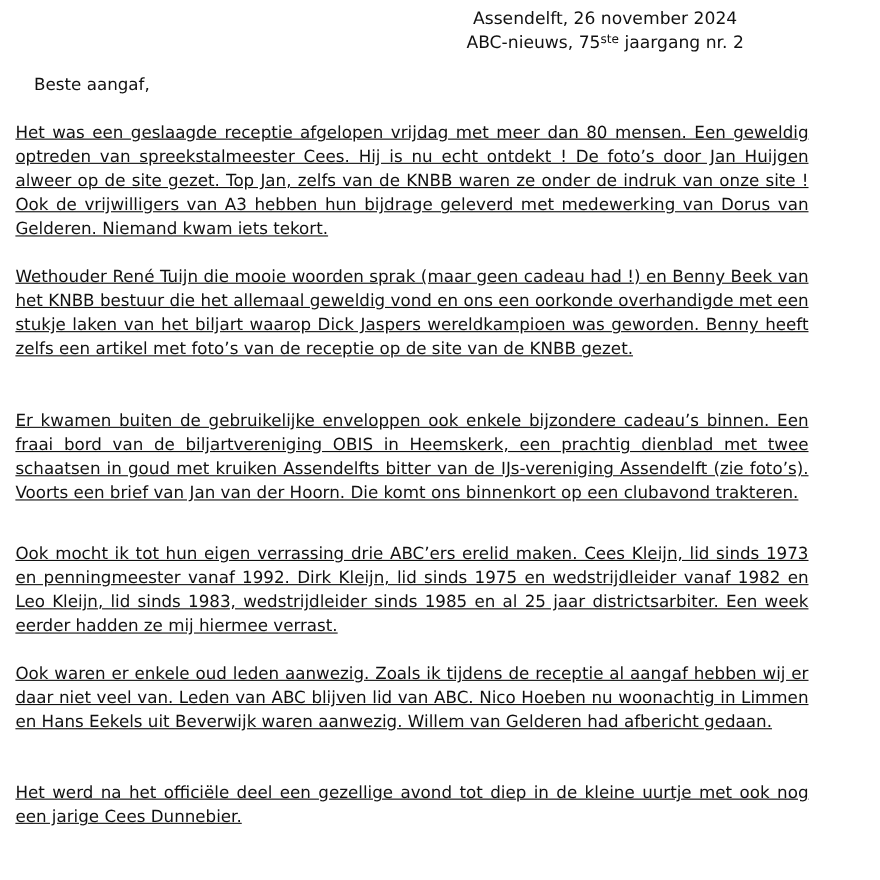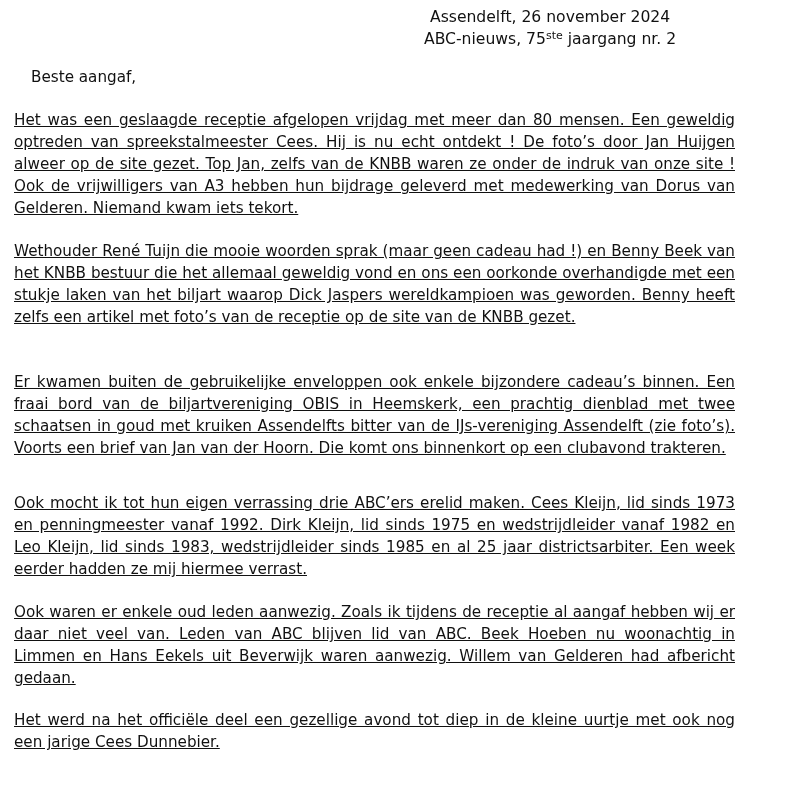--- a/index.html
+++ b/index.html
@@ -59,14 +59,14 @@
   <div>Assendelft, 26 november 2024</div>
   <div><span>ABC-nieuws, 75</span><sup>ste</sup><span> jaargang nr. 2</span></div>
 </div>
 
 <div class="salutation">Beste aangaf,</div>
 
 <p class="para" id="p1">Het was een geslaagde receptie afgelopen vrijdag met meer dan 80 mensen. Een geweldig optreden van spreekstalmeester Cees. Hij is nu echt ontdekt ! De foto’s door Jan Huijgen alweer op de site gezet. Top Jan, zelfs van de KNBB waren ze onder de indruk van onze site ! Ook de vrijwilligers van A3 hebben hun bijdrage geleverd met medewerking van Dorus van Gelderen. Niemand kwam iets tekort.</p>
 <p class="para" id="p2">Wethouder René Tuijn die mooie woorden sprak (maar geen cadeau had !) en Benny Beek van het KNBB bestuur die het allemaal geweldig vond en ons een oorkonde overhandigde met een stukje laken van het biljart waarop Dick Jaspers wereldkampioen was geworden. Benny heeft zelfs een artikel met foto’s van de receptie op de site van de KNBB gezet.</p>
 <p class="para" id="p3">Er kwamen buiten de gebruikelijke enveloppen ook enkele bijzondere cadeau’s binnen. Een fraai bord van de biljartvereniging OBIS in Heemskerk, een prachtig dienblad met twee schaatsen in goud met kruiken Assendelfts bitter van de IJs-vereniging Assendelft (zie foto’s). Voorts een brief van Jan van der Hoorn. Die komt ons binnenkort op een clubavond trakteren.</p>
 <p class="para" id="p4">Ook mocht ik tot hun eigen verrassing drie ABC’ers erelid maken. Cees Kleijn, lid sinds 1973 en penningmeester vanaf 1992. Dirk Kleijn, lid sinds 1975 en wedstrijdleider vanaf 1982 en Leo Kleijn, lid sinds 1983, wedstrijdleider sinds 1985 en al 25 jaar districtsarbiter. Een week eerder hadden ze mij hiermee verrast.</p>
-<p class="para" id="p5">Ook waren er enkele oud leden aanwezig. Zoals ik tijdens de receptie al aangaf hebben wij er daar niet veel van. Leden van ABC blijven lid van ABC. Beek Hoeben nu woonachtig in Limmen en Hans Eekels uit Beverwijk waren aanwezig. Willem van Gelderen had afbericht gedaan.</p>
+<p class="para" id="p5">Ook waren er enkele oud leden aanwezig. Zoals ik tijdens de receptie al aangaf hebben wij er daar niet veel van. Leden van ABC blijven lid van ABC. Nico Hoeben nu woonachtig in Limmen en Hans Eekels uit Beverwijk waren aanwezig. Willem van Gelderen had afbericht gedaan.</p>
 <p class="para" id="p6">Het werd na het officiële deel een gezellige avond tot diep in de kleine uurtje met ook nog een jarige Cees Dunnebier.</p>
 
 </body></html>

